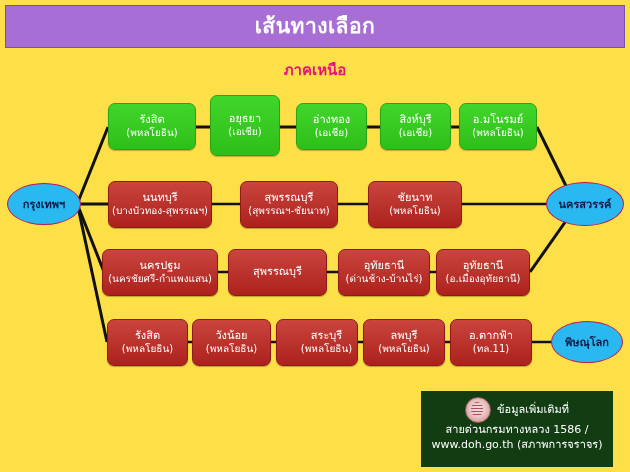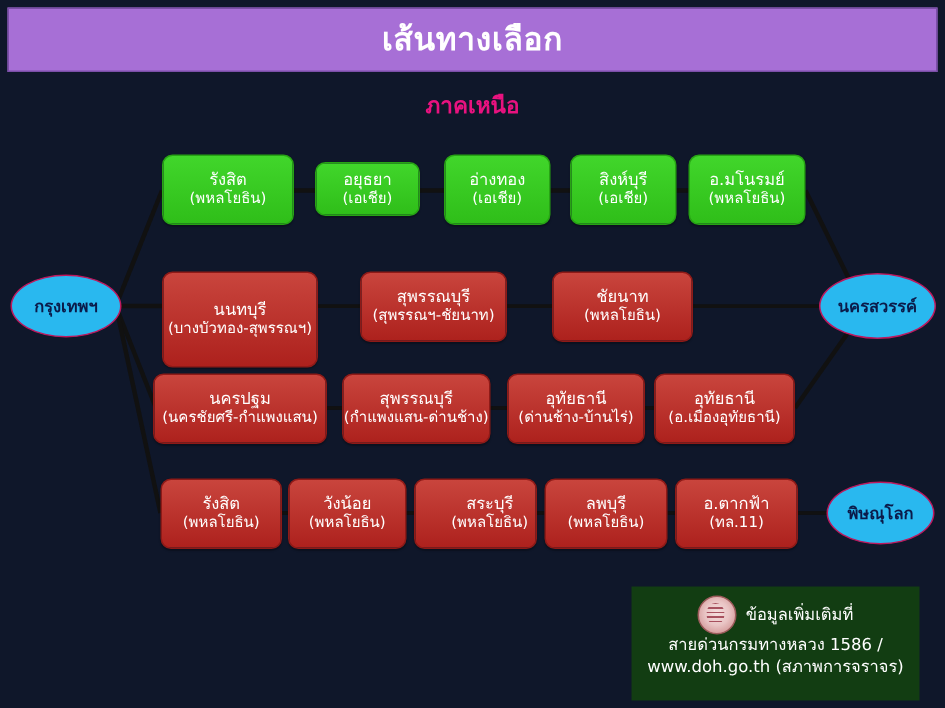--- a/index.html
+++ b/index.html
@@ -4,21 +4,21 @@
 <style>
   html, body {
     margin: 0;
     padding: 0;
     background: #ffffff;
   }
   #page {
     position: relative;
     width: 630px;
     height: 472px;
-    background: #0f172a;
+    background: #fde047;
     overflow: hidden;
     font-family: "DejaVu Sans", "Liberation Sans", sans-serif;
   }
 
   
   #title-bar {
     position: absolute;
     left: 5px;
     top: 5px;
     width: 620px;
@@ -202,57 +202,56 @@
     </svg>
 
     <div class="ellipse" style="left:7px; top:183px; width:74px; height:42px;">
       <span>กรุงเทพฯ</span>
     </div>
 
     <div class="node green" style="left:108px; top:103px; width:88px; height:47px;">
       <span class="l1">รังสิต</span>
       <span class="l2">(พหลโยธิน)</span>
     </div>
-    <div class="node green" style="left:210px; top:108px; width:70px; height:36px;">
+    <div class="node green" style="left:210px; top:95px; width:70px; height:61px;">
       <span class="l1">อยุธยา</span>
       <span class="l2">(เอเชีย)</span>
     </div>
     <div class="node green" style="left:296px; top:103px; width:71px; height:47px;">
       <span class="l1">อ่างทอง</span>
       <span class="l2">(เอเชีย)</span>
     </div>
     <div class="node green" style="left:380px; top:103px; width:71px; height:47px;">
       <span class="l1">สิงห์บุรี</span>
       <span class="l2">(เอเชีย)</span>
     </div>
     <div class="node green" style="left:459px; top:103px; width:78px; height:47px;">
       <span class="l1">อ.มโนรมย์</span>
       <span class="l2">(พหลโยธิน)</span>
     </div>
 
-    <div class="node red" style="left:108px; top:181px; width:104px; height:64px;">
+    <div class="node red" style="left:108px; top:181px; width:104px; height:47px;">
       <span class="l1">นนทบุรี</span>
       <span class="l2">(บางบัวทอง-สุพรรณฯ)</span>
     </div>
     <div class="node red" style="left:240px; top:181px; width:98px; height:47px;">
       <span class="l1">สุพรรณบุรี</span>
       <span class="l2">(สุพรรณฯ-ชัยนาท)</span>
     </div>
     <div class="node red" style="left:368px; top:181px; width:94px; height:47px;">
       <span class="l1">ชัยนาท</span>
       <span class="l2">(พหลโยธิน)</span>
     </div>
 
     <div class="node red" style="left:102px; top:249px; width:116px; height:47px;">
       <span class="l1">นครปฐม</span>
       <span class="l2">(นครชัยศรี-กำแพงแสน)</span>
     </div>
     <div class="node red" style="left:228px; top:249px; width:99px; height:47px;">
       <span class="l1">สุพรรณบุรี</span>
-      <span class="l2">(กำแพงแสน-ด่านช้าง)</span>
     </div>
     <div class="node red" style="left:338px; top:249px; width:92px; height:47px;">
       <span class="l1">อุทัยธานี</span>
       <span class="l2">(ด่านช้าง-บ้านไร่)</span>
     </div>
     <div class="node red" style="left:436px; top:249px; width:94px; height:47px;">
       <span class="l1">อุทัยธานี</span>
       <span class="l2">(อ.เมืองอุทัยธานี)</span>
     </div>
 

